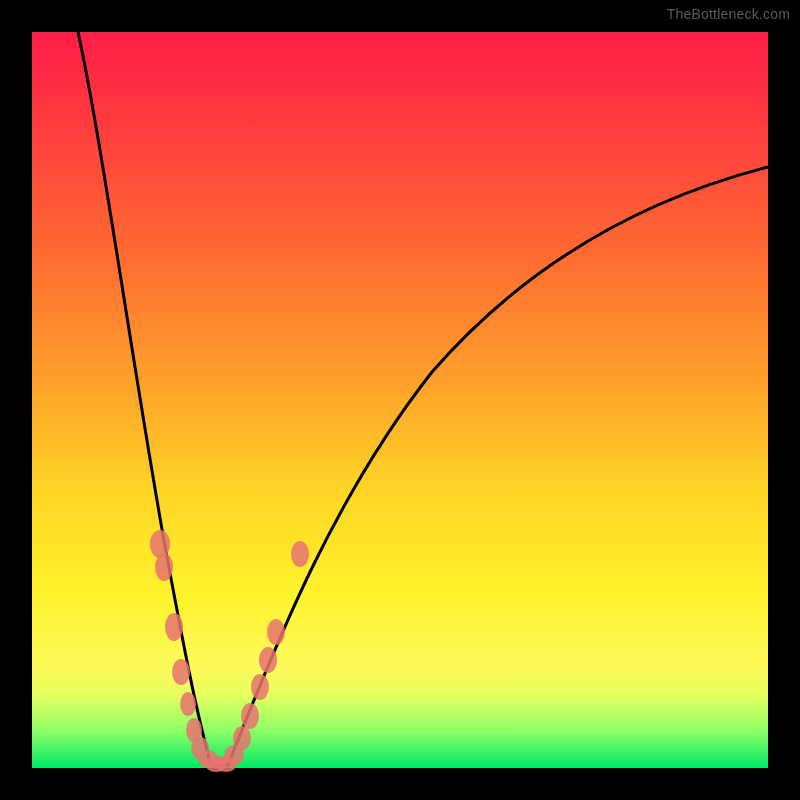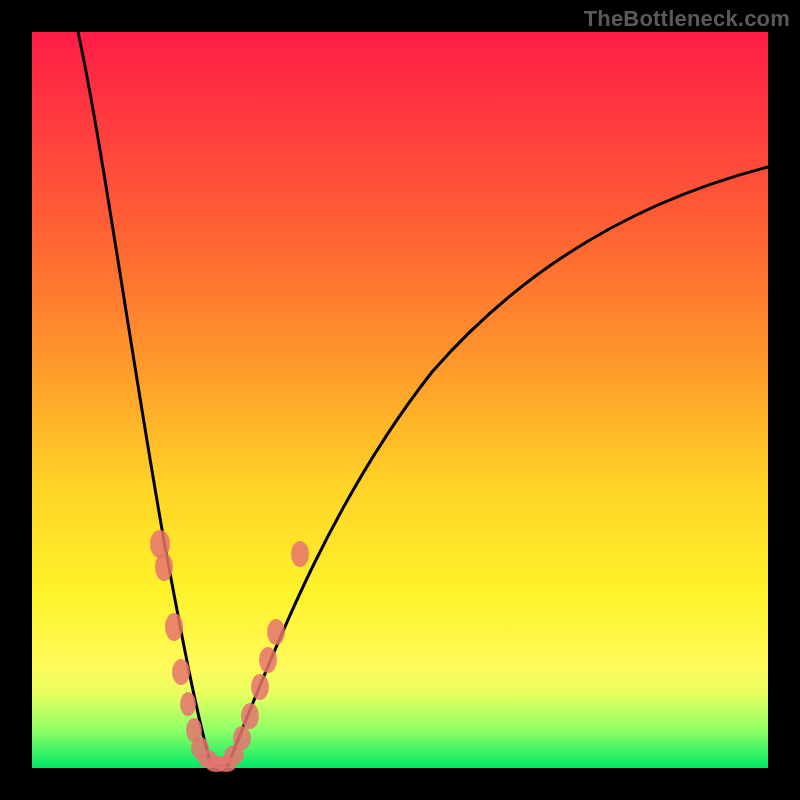--- a/index.html
+++ b/index.html
@@ -36,22 +36,22 @@
       #e7ff5f 90%,
       #8bff66 95%,
       #00e865 100%
     );
   }
   .watermark {
     position: absolute;
     top: 6px;
     right: 10px;
     color: #5a5a5a;
-    font-size: 22px;
-    font-weight: 700;
+    font-size: 14px;
+    font-weight: 400;
     letter-spacing: 0.2px;
     user-select: none;
   }
   svg.curve {
     position: absolute;
     left: 0;
     top: 0;
     width: 736px;
     height: 736px;
     overflow: visible;

